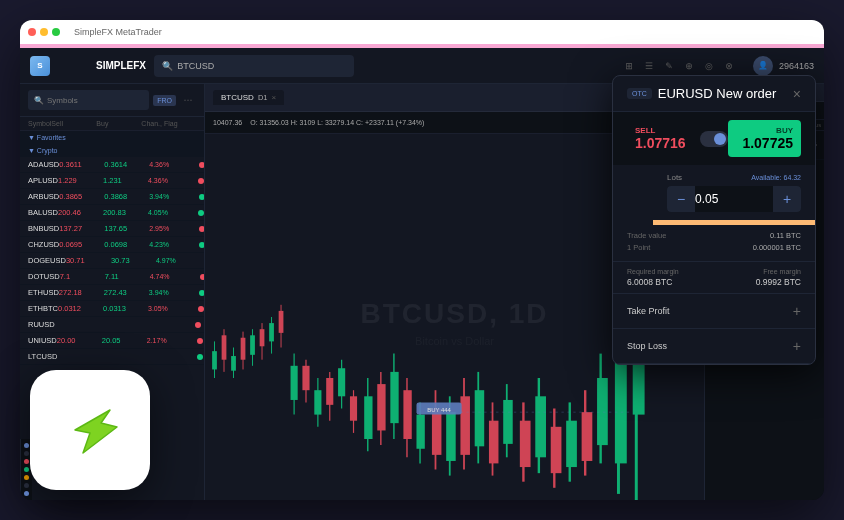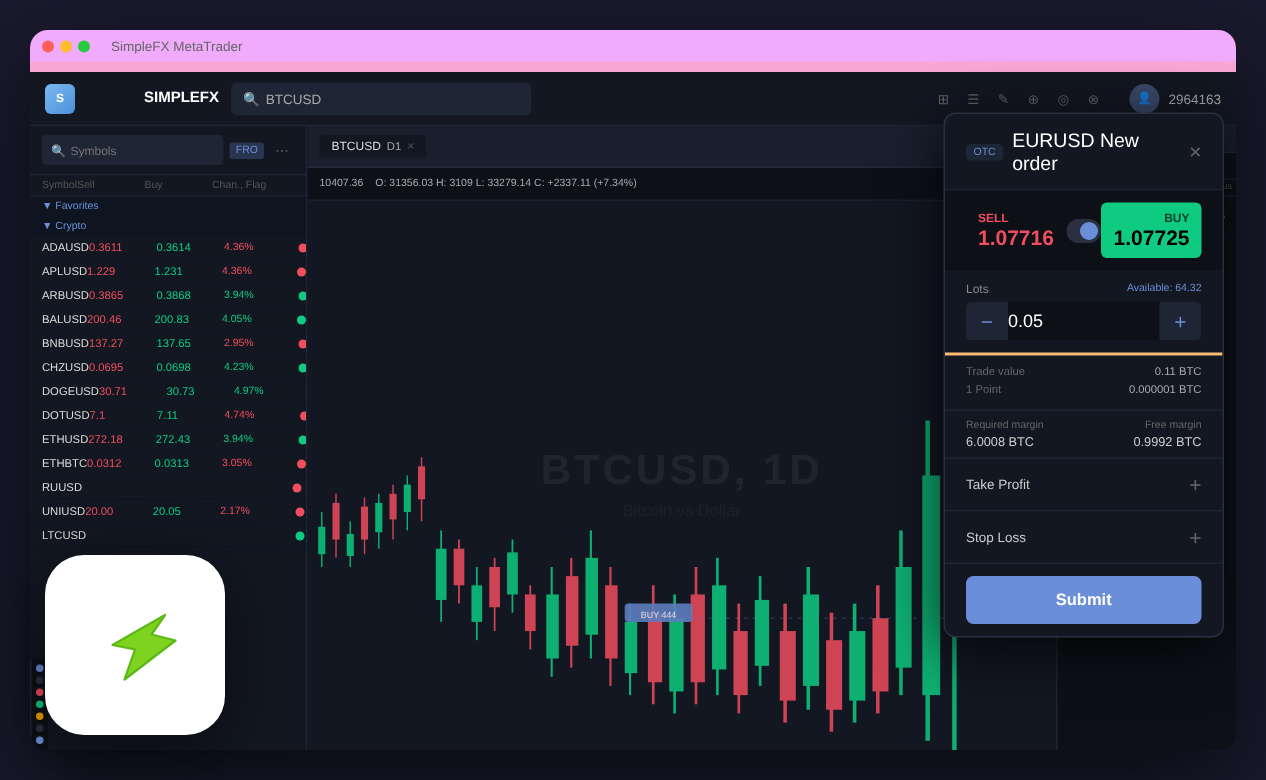--- a/index.html
+++ b/index.html
@@ -21,26 +21,26 @@
       bottom: 20px;
       background: #0d1117;
       border-radius: 12px;
       overflow: hidden;
       box-shadow: 0 20px 60px rgba(0,0,0,0.6);
     }
 
     
     .title-bar {
       height: 28px;
-      background: #f0abfc;
+      background: #ffffff;
       display: flex;
       align-items: center;
       padding: 0 8px;
       gap: 6px;
-      border-bottom: 7px solid #f9a8d4;
+      border-bottom: 4px solid #f9a8d4;
     }
     .title-bar-dots {
       display: flex;
       gap: 4px;
     }
     .dot {
       width: 8px; height: 8px;
       border-radius: 50%;
     }
     .dot-red { background: #ff5f57; }
@@ -352,21 +352,21 @@
       position: absolute;
       top: 0; left: 0; right: 0; bottom: 0;
       pointer-events: none;
     }
 
     
     .new-order-panel {
       position: absolute;
       top: 55px;
       right: 8px;
-      width: 187px;
+      width: 204px;
       background: #131722;
       border-radius: 8px;
       box-shadow: 0 8px 40px rgba(0,0,0,0.8);
       border: 1px solid #2a3040;
       overflow: hidden;
       pointer-events: all;
     }
     .order-header {
       display: flex;
       align-items: center;
@@ -473,21 +473,22 @@
       color: #fff;
     }
     .order-tab.inactive {
       color: #666;
       background: #0d1117;
     }
 
     
     .order-section {
       padding: 8px 14px;
-      border-bottom: 2px solid #fdba74;
+      border-bottom: 5px solid #fdba74;
+      margin-left: 40px;
     }
     .lots-header {
       display: flex;
       justify-content: space-between;
       align-items: center;
       margin-bottom: 4px;
     }
     .lots-label {
       font-size: 8px;
       color: #888;
@@ -993,21 +994,20 @@
       <div class="expandable-row">
         <span class="exp-label">Take Profit</span>
         <span class="exp-plus">+</span>
       </div>
 
       <div class="expandable-row">
         <span class="exp-label">Stop Loss</span>
         <span class="exp-plus">+</span>
       </div>
 
-      <button class="submit-btn">Submit</button>
     </div>
   </div>
 </div>
 
 <div class="app-icon">
   <svg class="app-icon-inner" viewBox="0 0 70 70" fill="none" xmlns="http://www.w3.org/2000/svg">
     <path d="M55 15 L20 35 L35 38 L28 58 L62 32 L46 28 Z" fill="#7ed321" stroke="#5cb814" stroke-width="1.5" stroke-linejoin="round"></path>
   </svg>
 </div>
 

